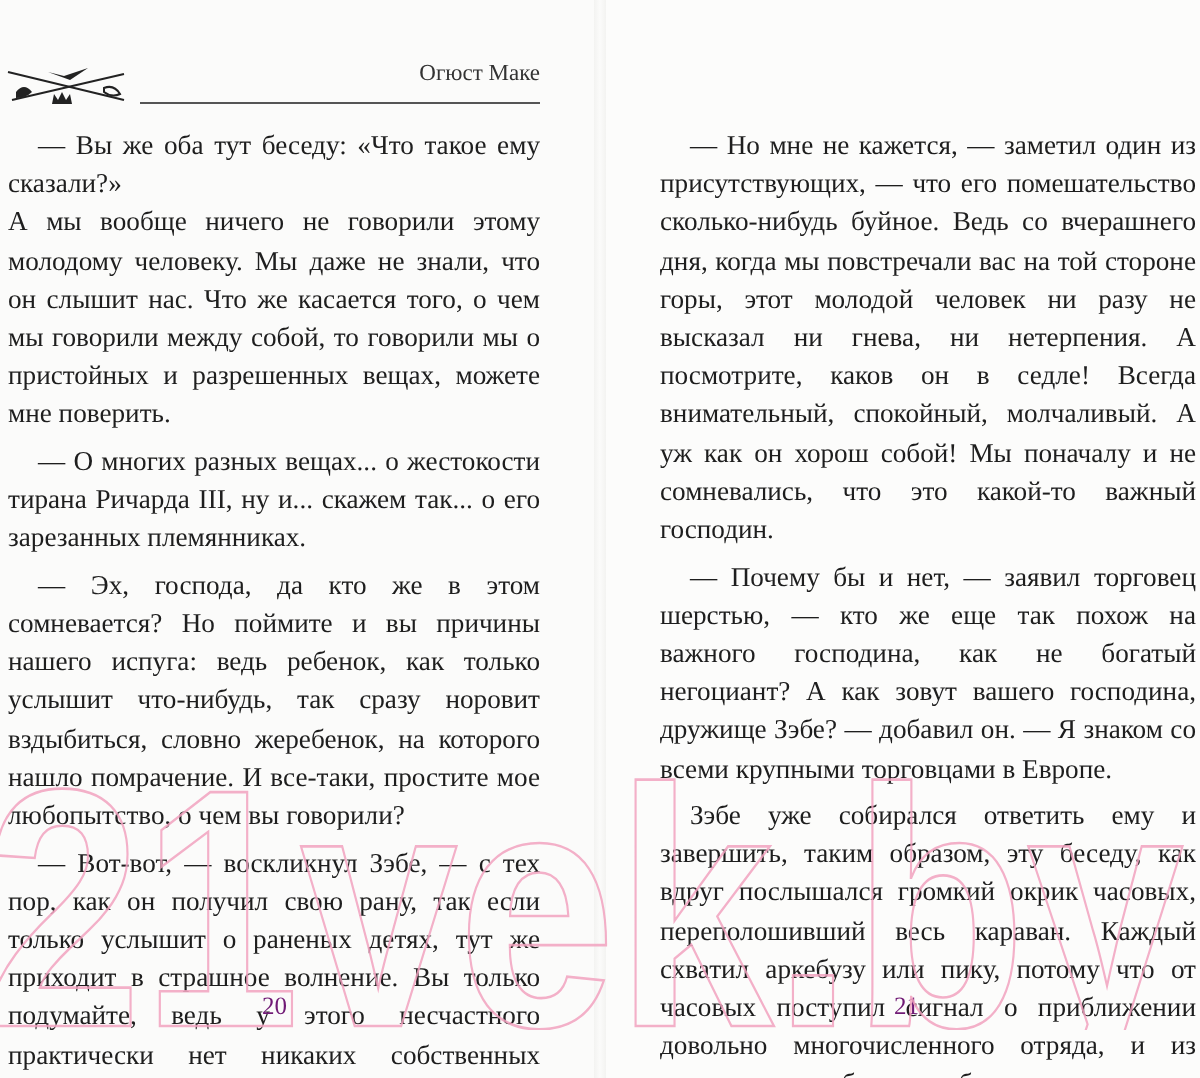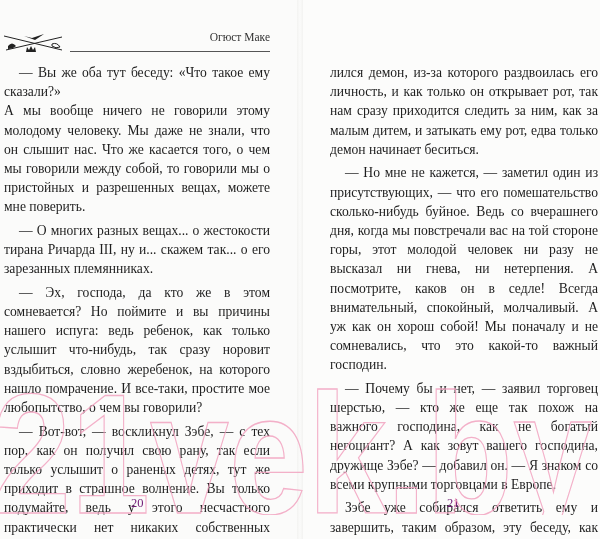--- a/index.html
+++ b/index.html
@@ -68,21 +68,20 @@
       <p>— Эх, господа, да кто же в этом сомневается? Но поймите и вы причины нашего испуга: ведь ребенок, как только услышит что-нибудь, так сразу норовит вздыбиться, словно жеребенок, на которого нашло помрачение. И все-таки, простите мое любопытство, о чем вы говорили?</p>
       <p>— Вот-вот, — воскликнул Зэбе, — с тех пор, как он получил свою рану, так если только услышит о раненых детях, тут же приходит в страшное волнение. Вы только подумайте, ведь у этого несчастного практически нет никаких собственных мыслей. Он на лету хватает любое чужое слово. Память у него, то ли вовсе отсутствует, то ли находится в таком жалком состоянии, что он не может сказать, где он родился и куда идет. О своем бедном покойном отце он говорит с таким безразличием, словно тот для него чужой человек. И еще он на полном серьезе утверждает, что не знаком со своей матерью. Одним словом, создается впечатление, что внутри у него посе-</p>
     </div>
 
     <div class="folio">20</div>
   </div>
 
   <div class="page right">
 
     <div class="text">
-      <p class="noindent">лился демон, из-за которого раздвоилась его личность, и как только он открывает рот, так нам сразу приходится следить за ним, как за малым дитем, и затыкать ему рот, едва только демон начинает беситься.</p>
       <p>— Но мне не кажется, — заметил один из присутствующих, — что его помешательство сколько-нибудь буйное. Ведь со вчерашнего дня, когда мы повстречали вас на той стороне горы, этот молодой человек ни разу не высказал ни гнева, ни нетерпения. А посмотрите, каков он в седле! Всегда внимательный, спокойный, молчаливый. А уж как он хорош собой! Мы поначалу и не сомневались, что это какой-то важный господин.</p>
       <p>— Почему бы и нет, — заявил торговец шерстью, — кто же еще так похож на важного господина, как не богатый негоциант? А как зовут вашего господина, дружище Зэбе? — добавил он. — Я знаком со всеми крупными торговцами в Европе.</p>
       <p>Зэбе уже собирался ответить ему и завершить, таким образом, эту беседу, как вдруг послышался громкий окрик часовых, переполошивший весь караван. Каждый схватил аркебузу или пику, потому что от часовых поступил сигнал о приближении довольно многочисленного отряда, и из осторожности было необходимо тщательно контролировать обстановку.</p>
 
     </div>
 
     <div class="folio">21</div>
   </div>
 
   <div class="gutter"></div>

